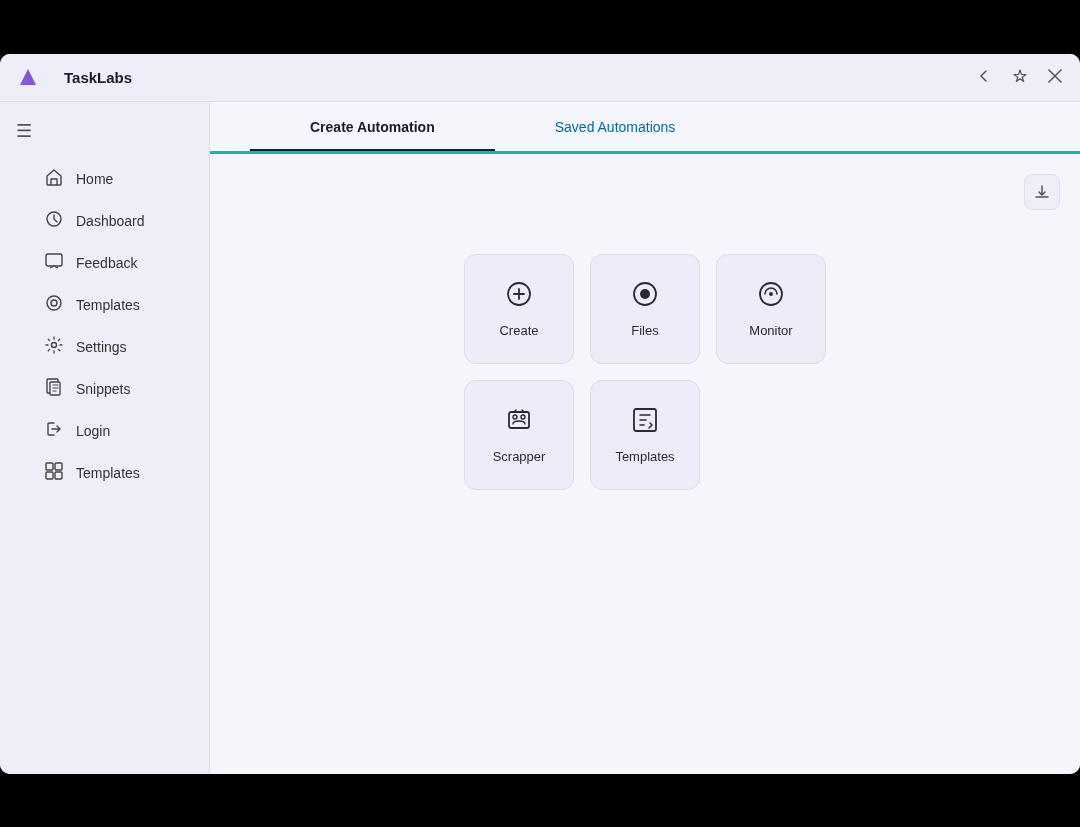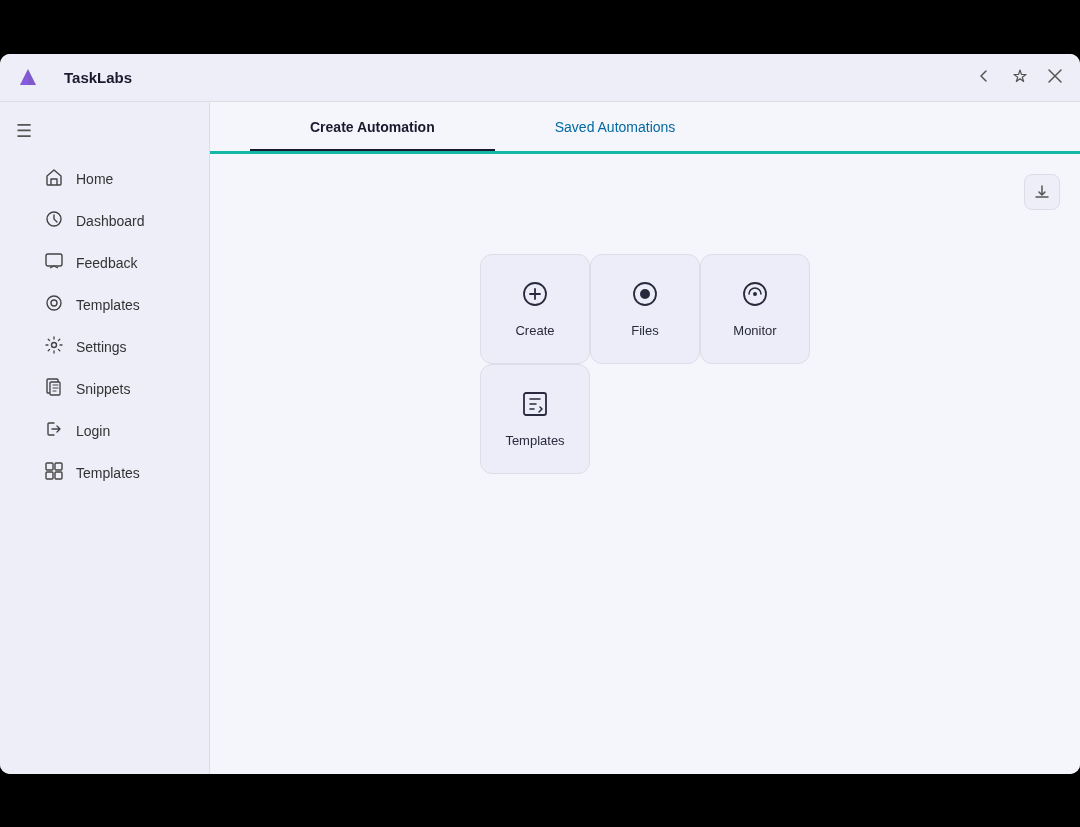--- a/index.html
+++ b/index.html
@@ -175,20 +175,21 @@
       justify-content: center;
       cursor: pointer;
       color: #555;
       font-size: 16px;
     }
 
     .action-grid {
       display: grid;
       grid-template-columns: repeat(3, 110px);
       grid-template-rows: repeat(2, 110px);
+      gap: 16px;
       margin-top: 60px;
     }
 
     .action-card {
       width: 110px;
       height: 110px;
       background: #ecedf8;
       border: 1px solid #dddde8;
       border-radius: 12px;
       display: flex;
@@ -387,20 +388,32 @@
             <span class="action-card-icon">
               <svg class="svg-icon" viewBox="0 0 28 28" fill="none">
                   <circle cx="14" cy="14" r="11" stroke="#2a2a3e" stroke-width="1.8"></circle>
                   <path d="M8 14a6 6 0 0112 0" stroke="#2a2a3e" stroke-width="1.6" stroke-linecap="round"></path>
                   <circle cx="14" cy="14" r="2" fill="#2a2a3e"></circle>
                 </svg>
             </span>
             <span class="action-card-label">Monitor</span>
           </div>
 
+          <div class="action-card">
+            <span class="action-card-icon">
+              <svg class="svg-icon" viewBox="0 0 28 28" fill="none">
+                  <rect x="4" y="6" width="20" height="16" rx="2" stroke="#2a2a3e" stroke-width="1.8"></rect>
+                  <circle cx="10" cy="11" r="2" stroke="#2a2a3e" stroke-width="1.4"></circle>
+                  <circle cx="18" cy="11" r="2" stroke="#2a2a3e" stroke-width="1.4"></circle>
+                  <path d="M8 18c0-2 2-3 6-3s6 1 6 3" stroke="#2a2a3e" stroke-width="1.4" stroke-linecap="round"></path>
+                  <path d="M11 4l-2 2M17 4l2 2" stroke="#2a2a3e" stroke-width="1.4" stroke-linecap="round"></path>
+                </svg>
+            </span>
+            <span class="action-card-label">Scrapper</span>
+          </div>
 
           <div class="action-card">
             <span class="action-card-icon">
               <svg class="svg-icon" viewBox="0 0 28 28" fill="none">
                   <rect x="3" y="3" width="22" height="22" rx="2" stroke="#2a2a3e" stroke-width="1.8"></rect>
                   <path d="M9 9h10M9 14h6M9 19h4" stroke="#2a2a3e" stroke-width="1.5" stroke-linecap="round"></path>
                   <path d="M19 17l2 2-3 3" stroke="#2a2a3e" stroke-width="1.5" stroke-linecap="round" stroke-linejoin="round"></path>
                 </svg>
             </span>
             <span class="action-card-label">Templates</span>

